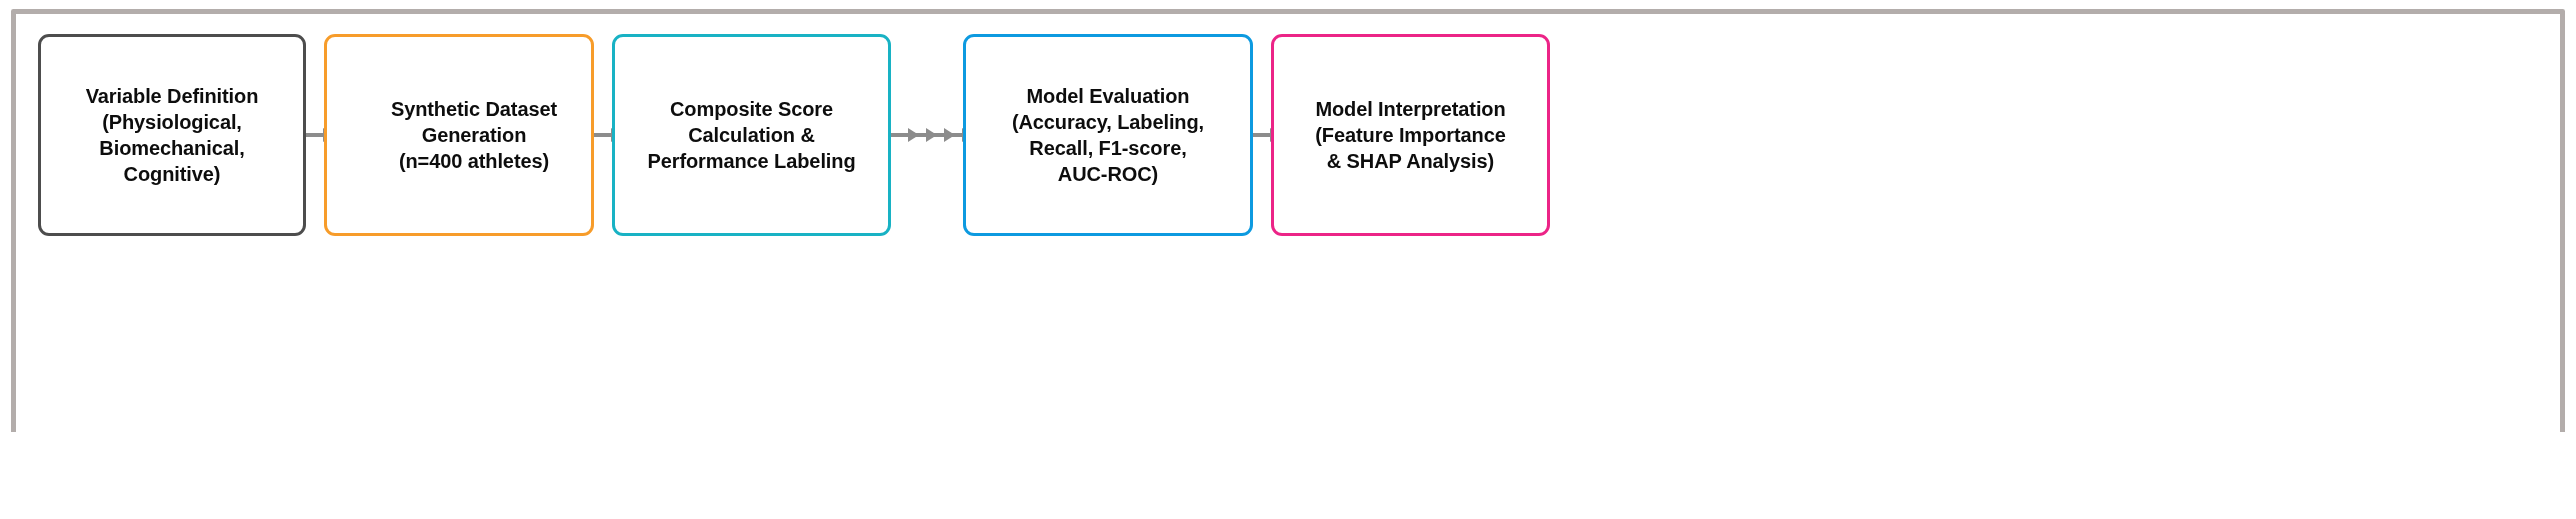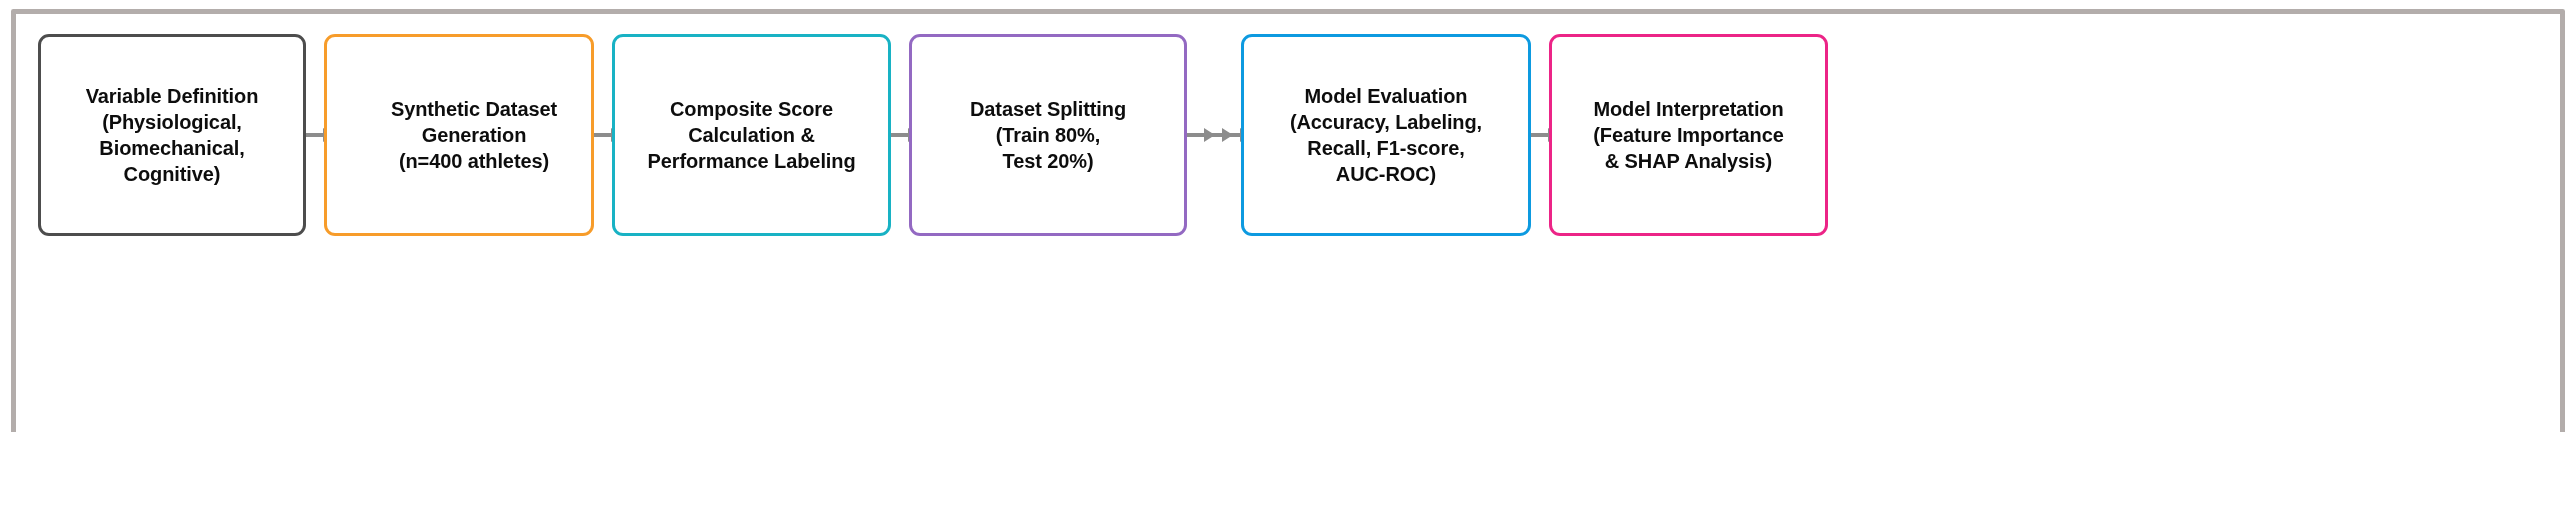--- a/index.html
+++ b/index.html
@@ -117,25 +117,20 @@
           <div class="arrow-shaft" style="background: rgb(140, 140, 140);"></div>
         </div>
         <div class="stage-box" style="border-color: rgb(24, 178, 196); width: 279px;">
           <div class="stage-label">Composite Score
 Calculation &amp;
 Performance Labeling</div>
         </div>
         <div class="connector">
           <div class="arrow-shaft" style="background: rgb(140, 140, 140);"></div>
         </div>
-        <div class="stage-box" style="border-color: rgb(147, 105, 194); width: 278px;">
-          <div class="stage-label">Dataset Splitting
-(Train 80%,
-Test 20%)</div>
-        </div>
         <div class="connector">
           <div class="arrow-shaft" style="background: rgb(140, 140, 140);"></div>
         </div>
         <div class="connector">
           <div class="arrow-shaft" style="background: rgb(140, 140, 140);"></div>
         </div>
         <div class="connector">
           <div class="arrow-shaft" style="background: rgb(140, 140, 140);"></div>
         </div>
         <div class="stage-box" style="border-color: rgb(13, 154, 224); width: 290px;">

